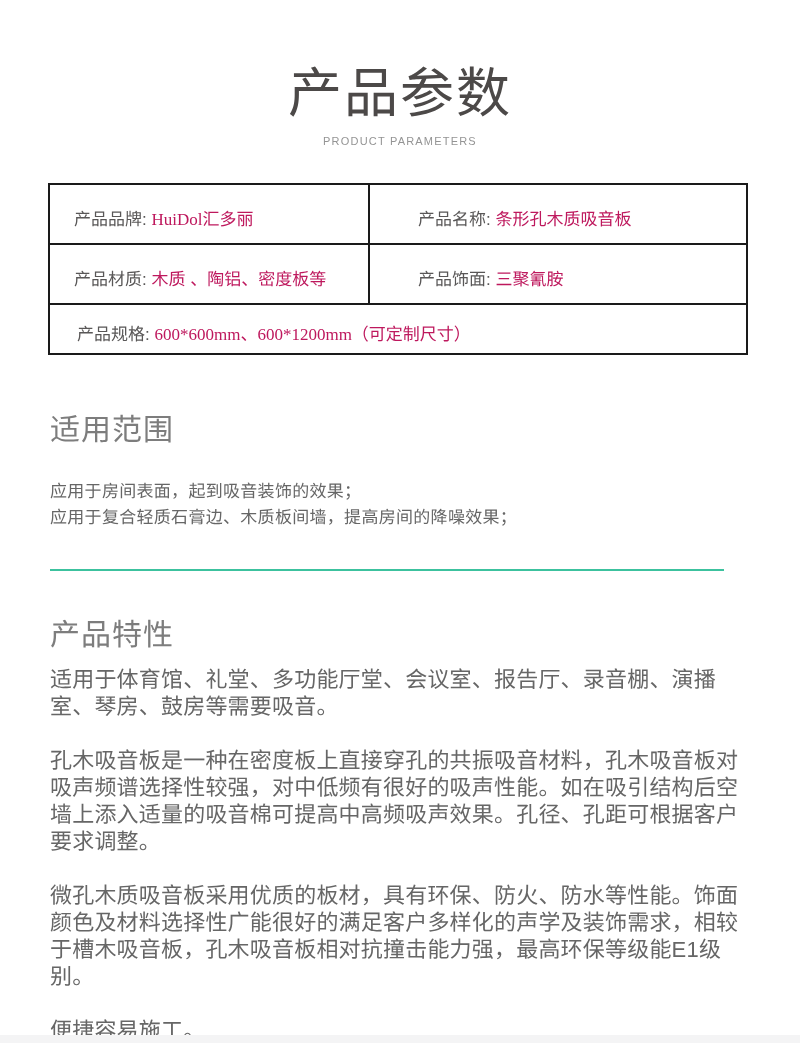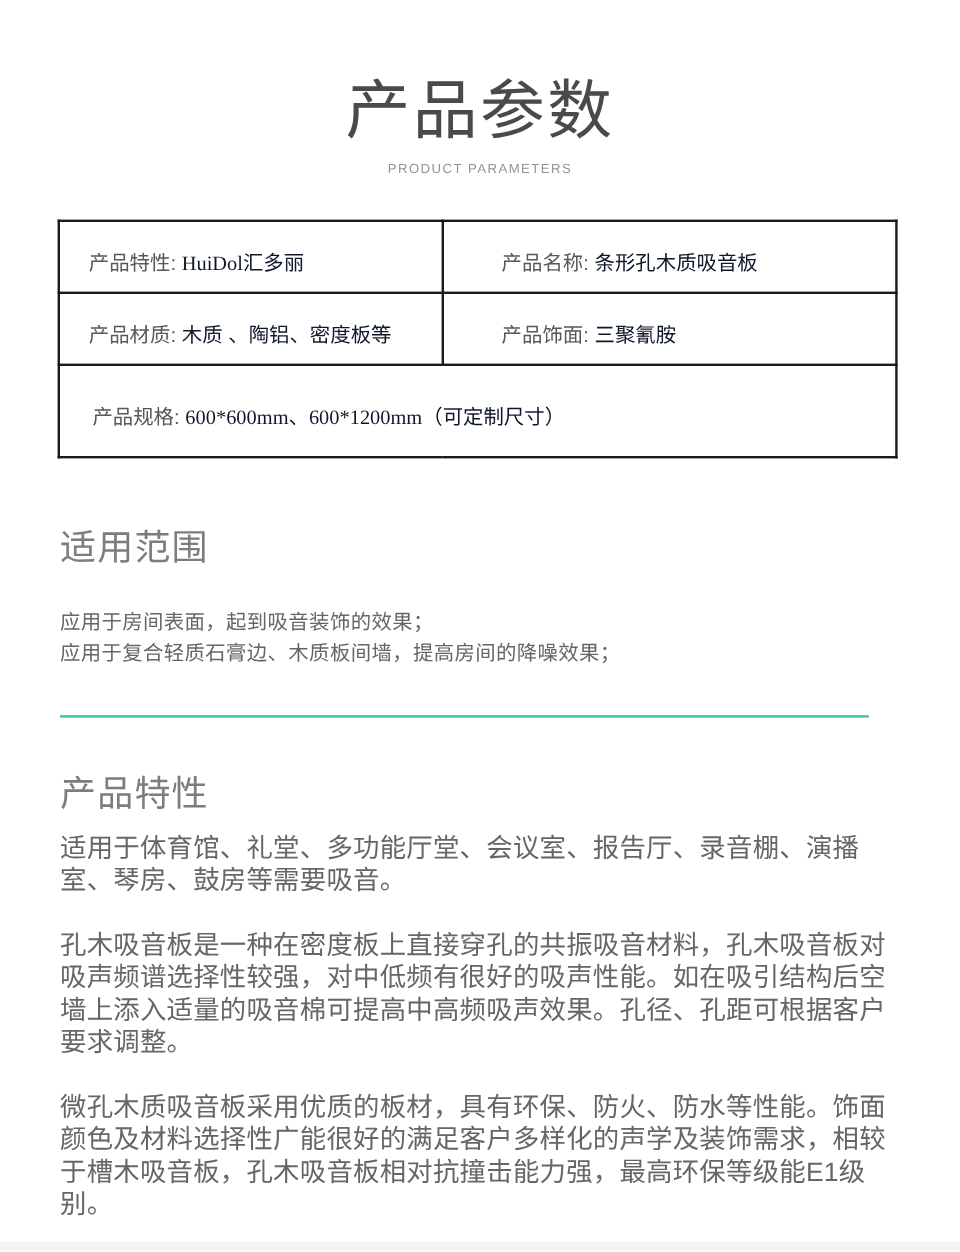--- a/index.html
+++ b/index.html
@@ -43,23 +43,23 @@
     height: 60px;
     font-size: 17px;
     color: #595757;
     padding: 6px 8px 0 24px;
     vertical-align: middle;
     white-space: nowrap;
     overflow: hidden;
   }
   .spec-table td.col-left { width: 320px; }
   .spec-table td.col-right { padding-left: 48px; }
-  .spec-table td.row-span { padding-left: 27px; height: 77px; }
+  .spec-table td.row-span { padding-left: 27px; height: 50px; }
   .cell-label { color: #595757; }
-  .cell-value { color: #0f172a; }
+  .cell-value { color: #be185d; }
   .latin-serif { font-family: "Liberation Serif", "DejaVu Serif", serif; }
 
   
   .section-heading {
     margin: 0 0 0 50px;
     font-size: 30px;
     font-weight: 400;
     color: #7d7d7d;
     letter-spacing: 1px;
   }
@@ -107,21 +107,21 @@
 
 <div class="header">
   <h1 class="page-title">产品参数</h1>
   <div class="page-subtitle">PRODUCT PARAMETERS</div>
 </div>
 
 <table class="spec-table">
   <tbody>
     <tr>
       <td class="col-left">
-        <span class="cell-label">产品特性:</span>
+        <span class="cell-label">产品品牌:</span>
         <span class="cell-value latin-serif">HuiDol汇多丽</span>
       </td>
       <td class="col-right">
         <span class="cell-label">产品名称:</span>
         <span class="cell-value">条形孔木质吸音板</span>
       </td>
     </tr>
     <tr>
       <td class="col-left">
         <span class="cell-label">产品材质:</span>

